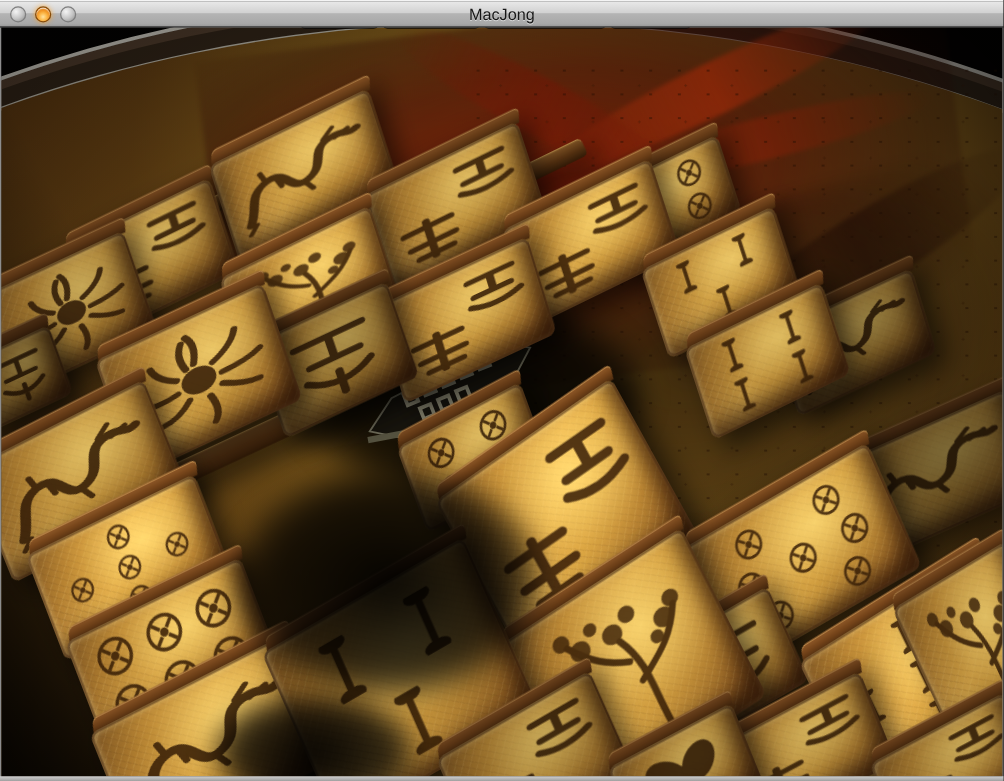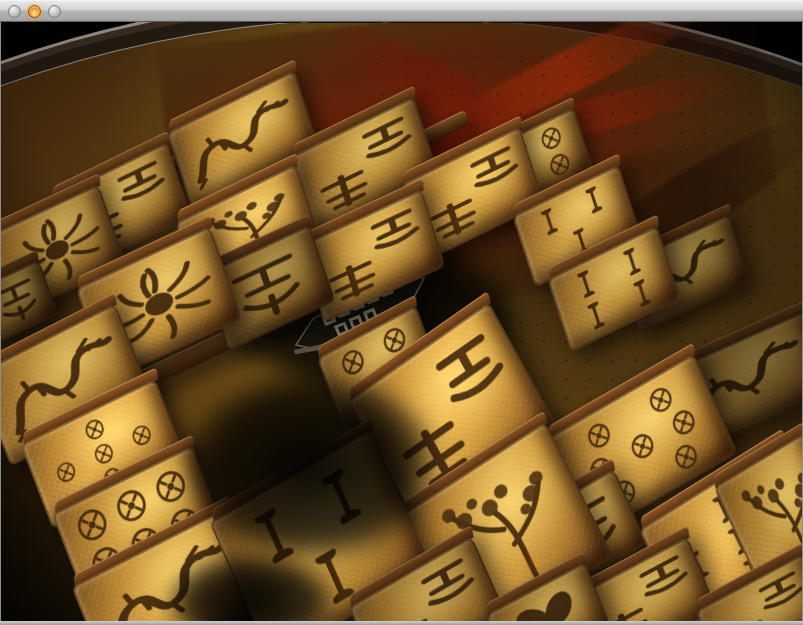--- a/index.html
+++ b/index.html
@@ -96,20 +96,21 @@
 <body>
 
 <div class="window">
 
   <div class="titlebar">
     <div class="lights">
         <div class="light"></div>
         <div class="light orange"></div>
         <div class="light"></div>
       </div>
+    <div class="wtitle">MacJong</div>
   </div>
 
   <div class="content">
     <div class="layer table-rim"></div>
     <div class="layer table-surface"></div>
     <div class="layer phoenix"></div>
     <div class="layer feather f1"></div>
     <div class="layer feather f2"></div>
     <div class="layer feather f3"></div>
     <div class="layer feather f4"></div>

